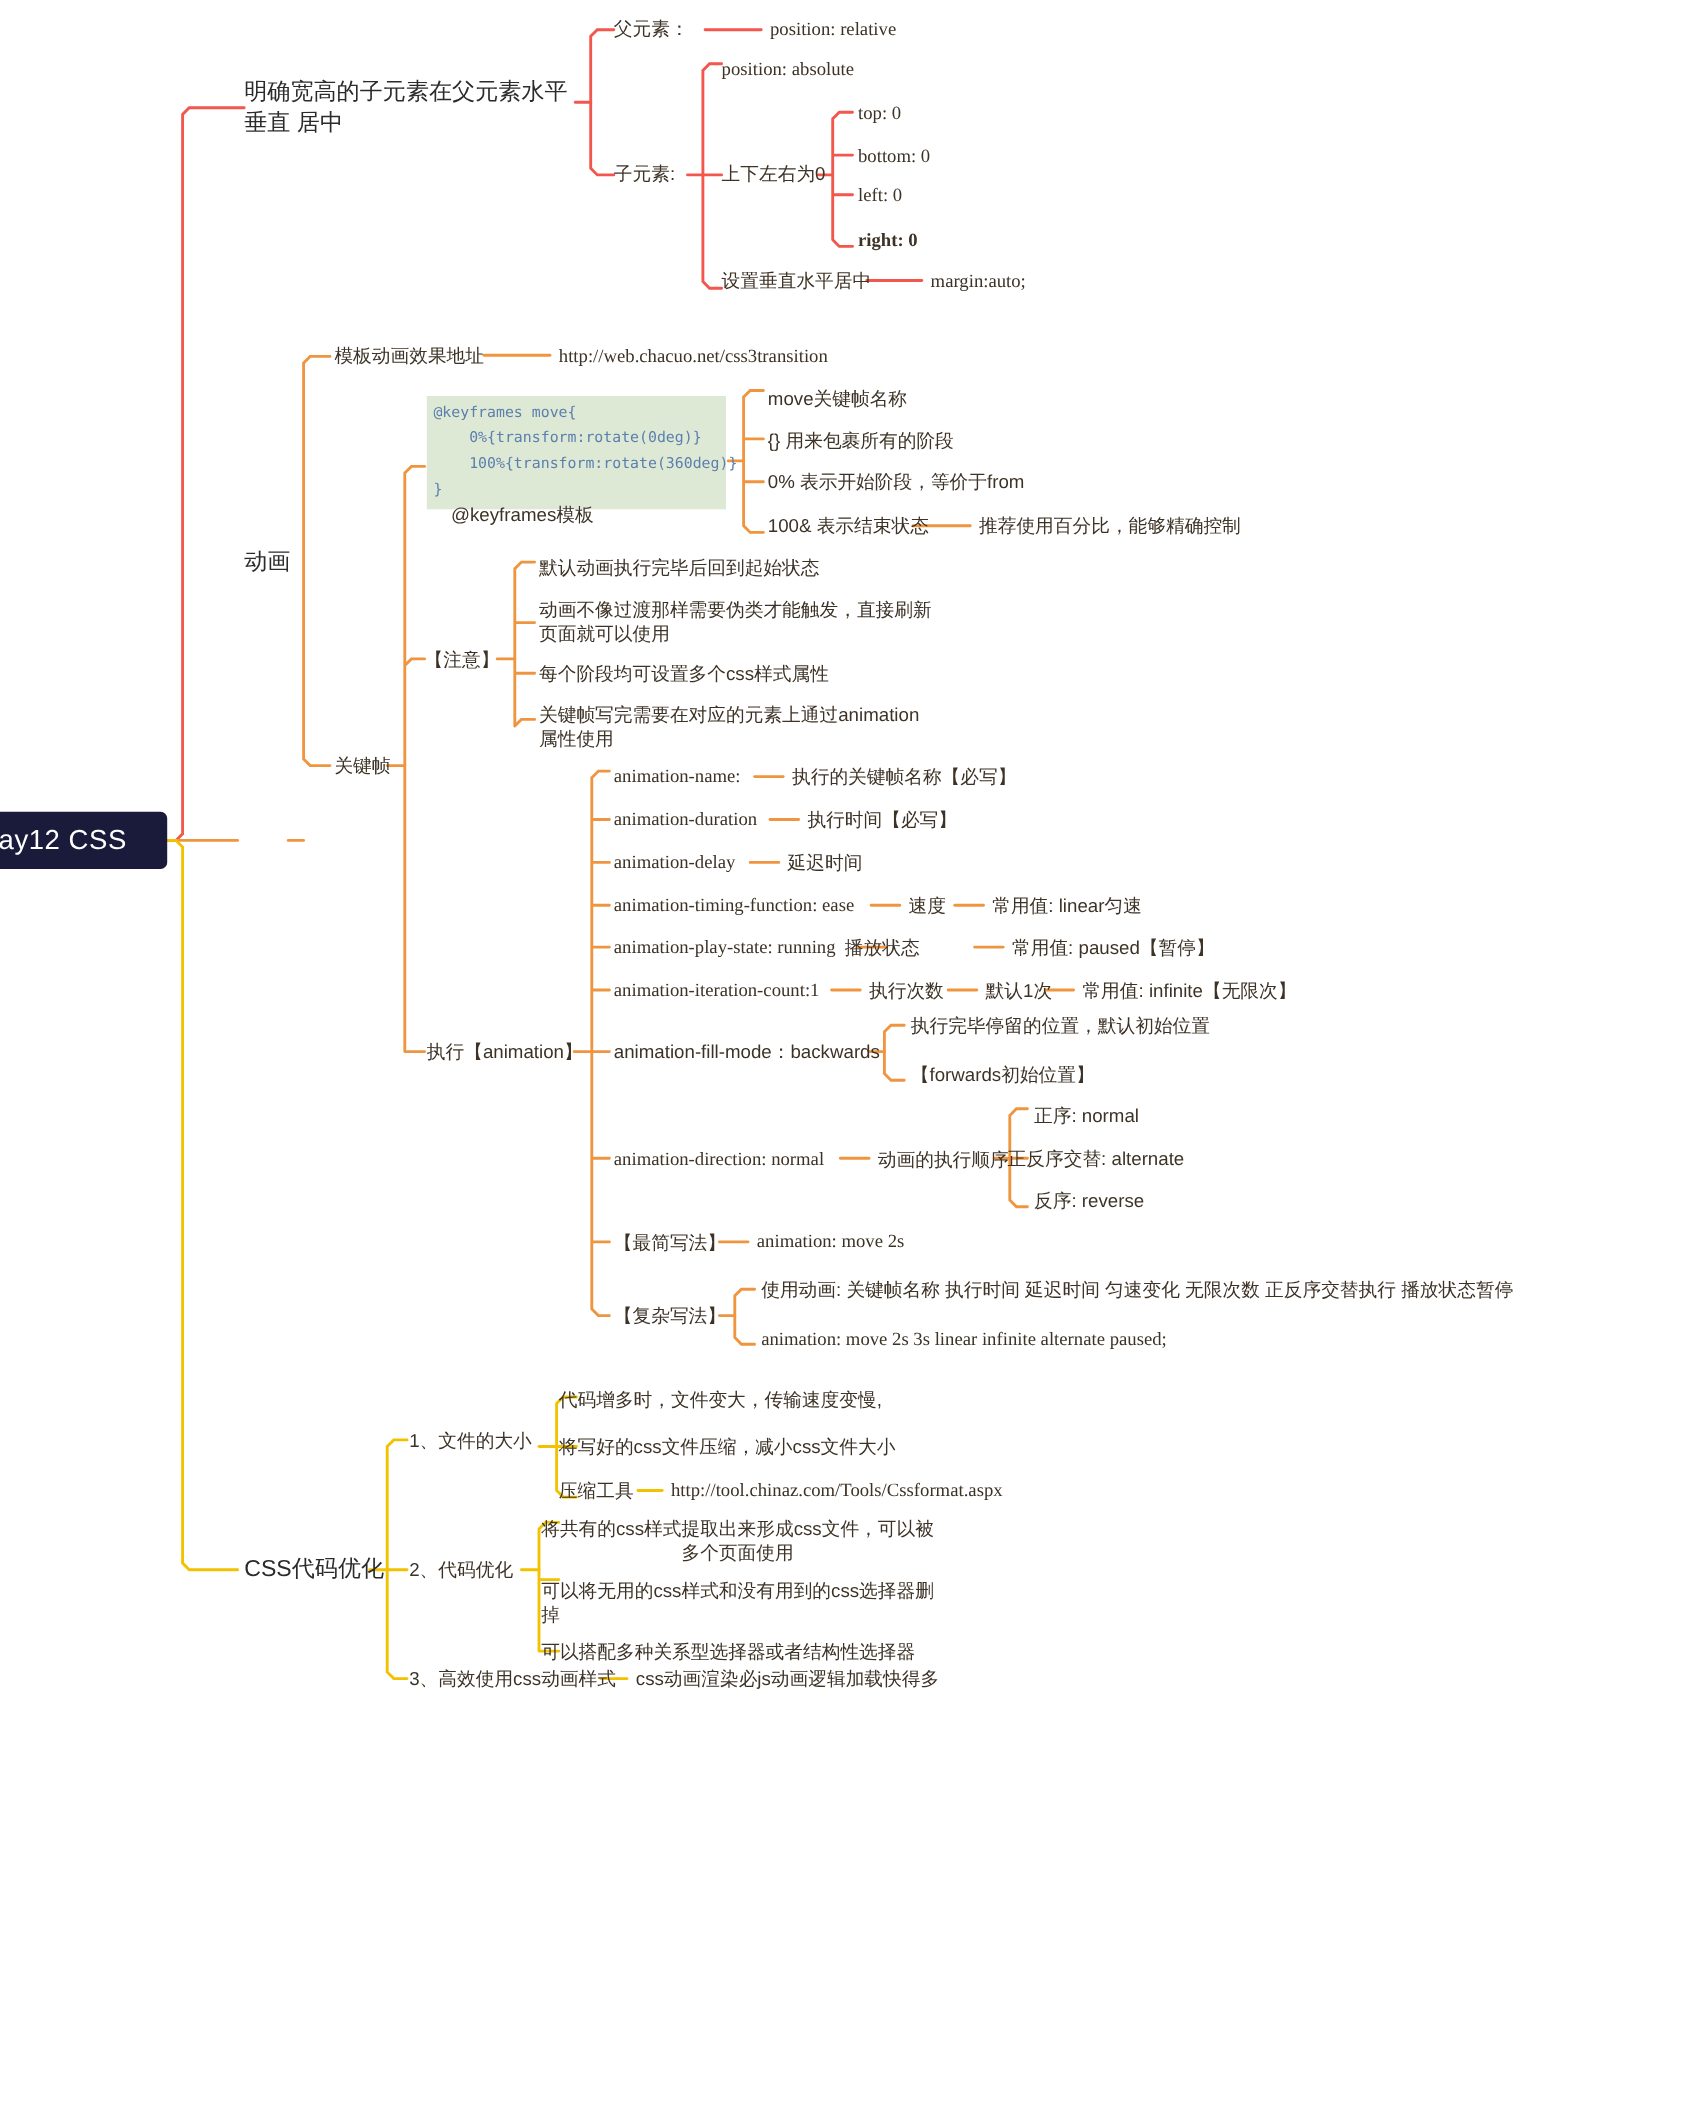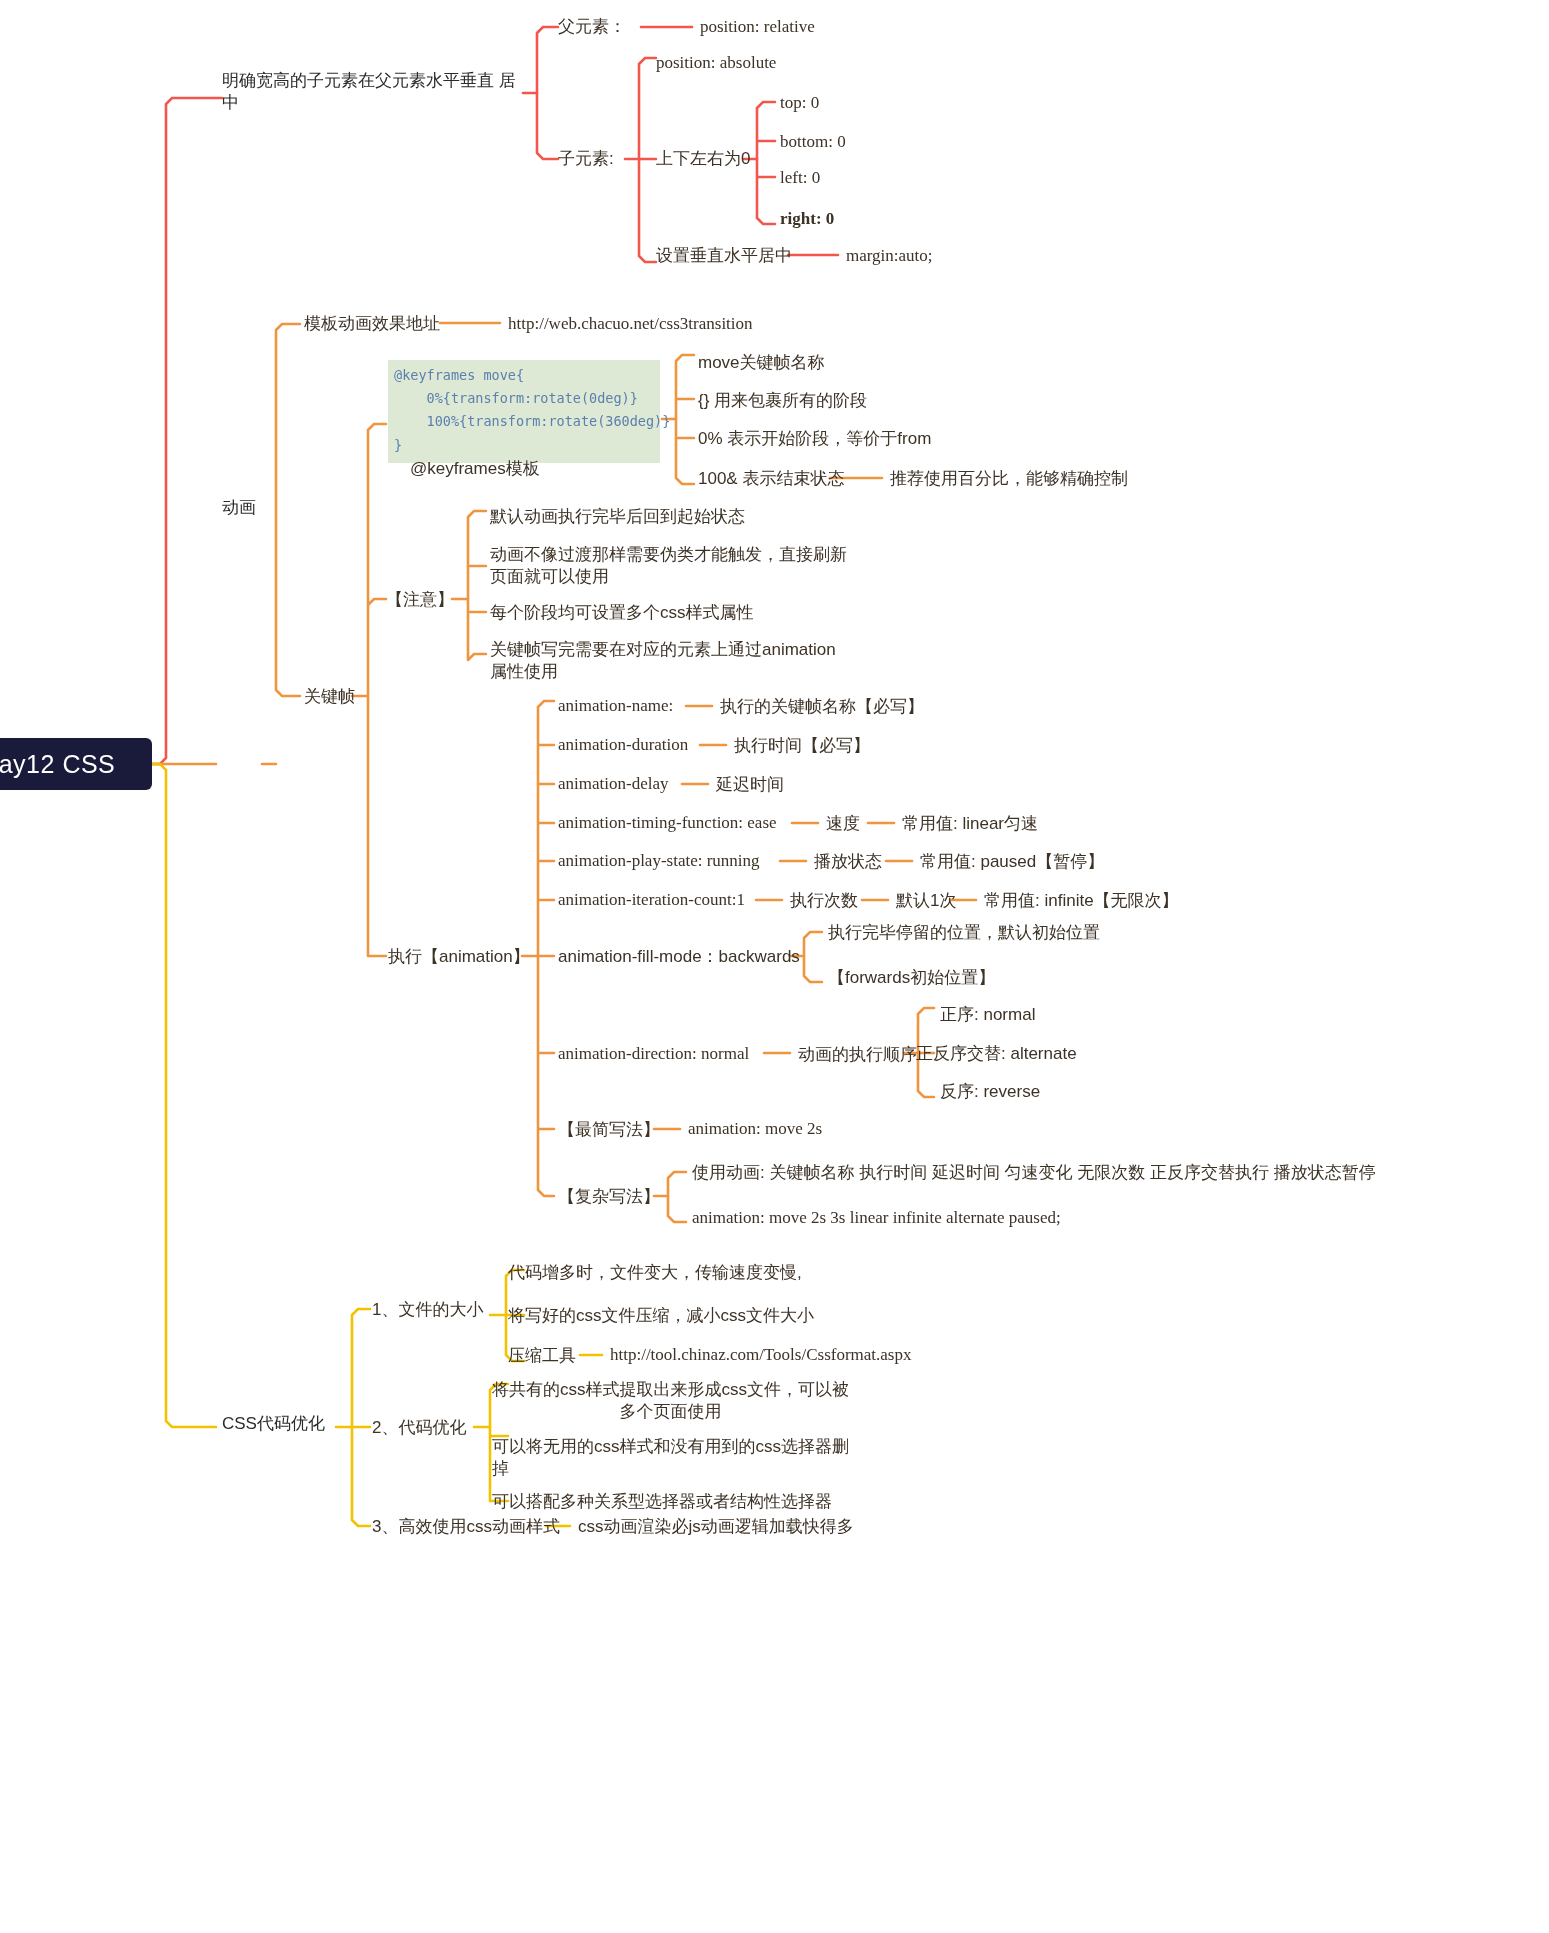--- a/index.html
+++ b/index.html
@@ -39,21 +39,21 @@
   .node {
     position: absolute;
     font-size: 17px;
     color: #3d3226;
     line-height: 1.32;
     white-space: pre;
   }
   .node.wrap { white-space: normal; }
 
   .l1 {
-    font-size: 17px;
+    font-size: 21px;
     color: #2b2b2b;
     font-family: "Liberation Sans", sans-serif;
   }
   .cn { font-family: "Liberation Sans", sans-serif; }
   .serif { font-family: "Liberation Serif", serif; }
 
   .stroke-red   { stroke: #f2564c; }
   .stroke-orange{ stroke: #f0953f; }
   .stroke-yellow{ stroke: #f2c200; }
 
@@ -233,21 +233,21 @@
   <div class="node cn" style="left:734px; top:735px;">执行时间【必写】</div>
 
   <div class="node serif" style="left:558px; top:773px;">animation-delay</div>
   <div class="node cn" style="left:716px; top:774px;">延迟时间</div>
 
   <div class="node serif" style="left:558px; top:812px;">animation-timing-function: ease</div>
   <div class="node cn" style="left:826px; top:813px;">速度</div>
   <div class="node cn" style="left:902px; top:813px;">常用值: linear匀速</div>
 
   <div class="node serif" style="left:558px; top:850px;">animation-play-state: running</div>
-  <div class="node cn" style="left:814px; top:851px;">播放状态</div>
+  <div class="node cn" style="left:768px; top:851px;">播放状态</div>
   <div class="node cn" style="left:920px; top:851px;">常用值: paused【暂停】</div>
 
   <div class="node serif" style="left:558px; top:889px;">animation-iteration-count:1</div>
   <div class="node cn" style="left:790px; top:890px;">执行次数</div>
   <div class="node cn" style="left:896px; top:890px;">默认1次</div>
   <div class="node cn" style="left:984px; top:890px;">常用值: infinite【无限次】</div>
 
   <div class="node cn" style="left:558px; top:946px;">animation-fill-mode：backwards</div>
   <div class="node cn" style="left:828px; top:922px;">执行完毕停留的位置，默认初始位置</div>
   <div class="node cn" style="left:828px; top:967px;">【forwards初始位置】</div>

